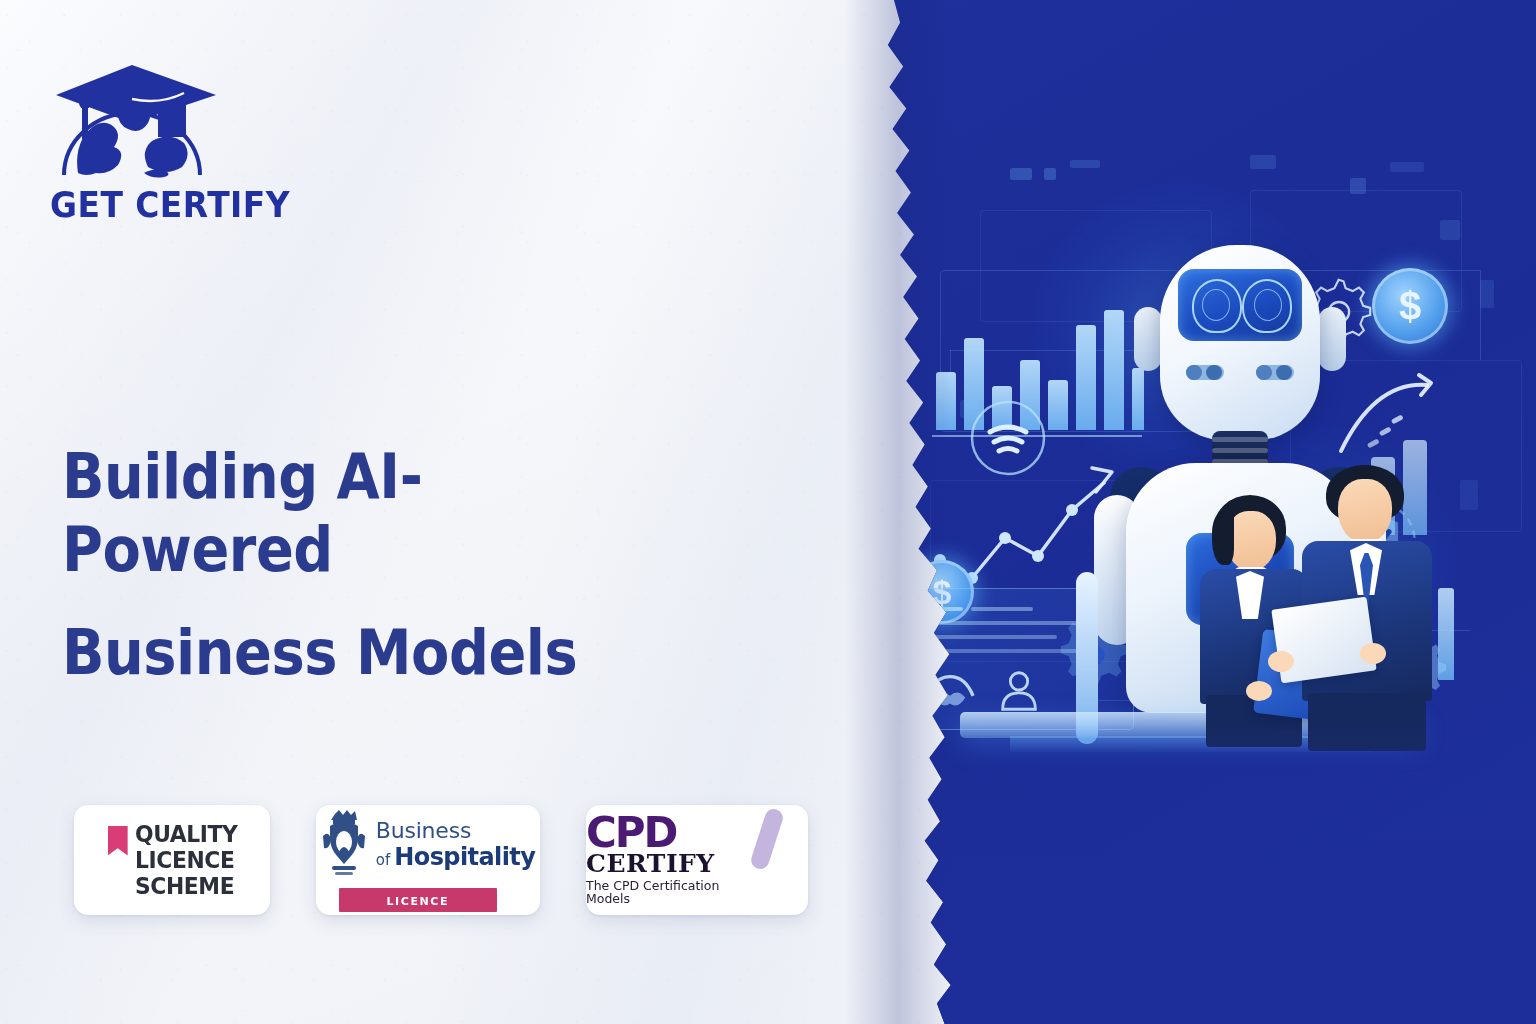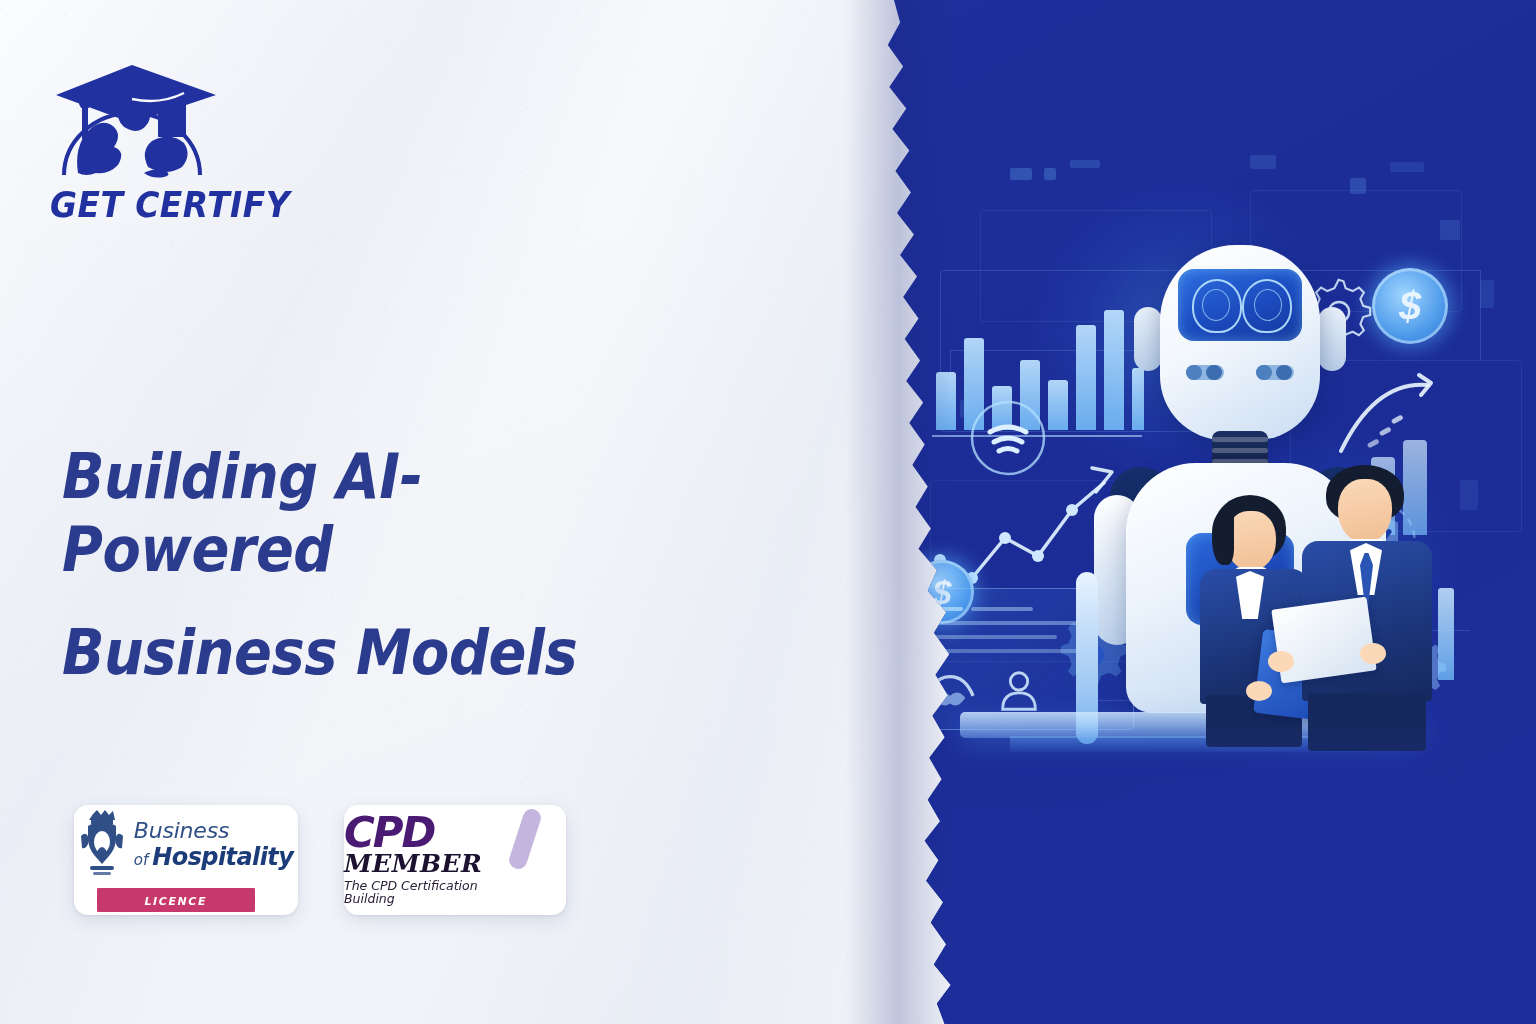--- a/index.html
+++ b/index.html
@@ -1,21 +1,21 @@
 <!DOCTYPE html>
 <html><head>
 <meta charset="utf-8">
 <style>
   html,body{margin:0;padding:0;}
   body{
     width:1536px;height:1024px;overflow:hidden;
     font-family:"Liberation Sans", sans-serif;
     background:#F6F7FA;
   }
-  .stage{position:relative;width:1536px;height:1024px;overflow:hidden;font-style:italic;}
+  .stage{position:relative;width:1536px;height:1024px;overflow:hidden;}
 
   
   .paper{
     position:absolute;inset:0;
     background:
       linear-gradient(118deg, rgba(255,255,255,0) 0%, rgba(228,232,242,.55) 22%, rgba(255,255,255,0) 34%),
       linear-gradient(105deg, rgba(255,255,255,0) 38%, rgba(225,230,241,.5) 52%, rgba(255,255,255,0) 63%),
       linear-gradient(160deg,#FBFCFE 0%,#F3F5F9 45%,#EEF1F7 100%);
   }
   .paper-grain{
@@ -447,20 +447,30 @@
     <div class="logo-name">GET CERTIFY</div>
   </div>
 
   <h1 class="title">
     <span class="ln">Building AI-Powered</span>
     <span class="ln">Business Models</span>
   </h1>
 
   <div class="badges">
 
+    <div class="badge qls">
+      <div class="qls-in">
+        <div class="ribbon"></div>
+        <div class="qls-tx">
+          <div>QUALITY</div>
+          <div>LICENCE</div>
+          <div>SCHEME</div>
+        </div>
+      </div>
+    </div>
 
     <div class="badge ioh">
       <div>
         <div class="ioh-in">
           <svg class="crest" viewBox="0 0 46 74">
             <path d="M14 6 L18 2 L22 7 L26 2 L30 7 L34 3 L36 12 L10 12 Z" fill="#2F4F86"></path>
             <rect x="12" y="12" width="22" height="4" fill="#2F4F86"></rect>
             <path d="M9 18 Q23 10 37 18 L37 30 Q37 40 30 48 Q23 56 23 56 Q23 56 16 48 Q9 40 9 30 Z" fill="#2F4F86"></path>
             <ellipse cx="23" cy="34" rx="8" ry="11" fill="#FFFFFF"></ellipse>
             <path d="M19 42 Q23 36 27 42 L27 50 L19 50 Z" fill="#2F4F86"></path>
@@ -480,20 +490,20 @@
         <div class="endorsed">
           <span>LICENCE</span>
         </div>
       </div>
     </div>
 
     <div class="badge cpd">
       <div class="cpd-in">
         <div class="cpd-swoosh"></div>
         <div class="cpd-top">CPD</div>
-        <div class="cpd-mem">MEMBER</div>
+        <div class="cpd-mem">CERTIFY</div>
         <div class="cpd-sub">The CPD Certification</div>
-        <div class="cpd-sub" style="margin-top:0;">Building</div>
+        <div class="cpd-sub" style="margin-top:0;">Models</div>
       </div>
     </div>
 
   </div>
 </div>
 
 </body></html>

